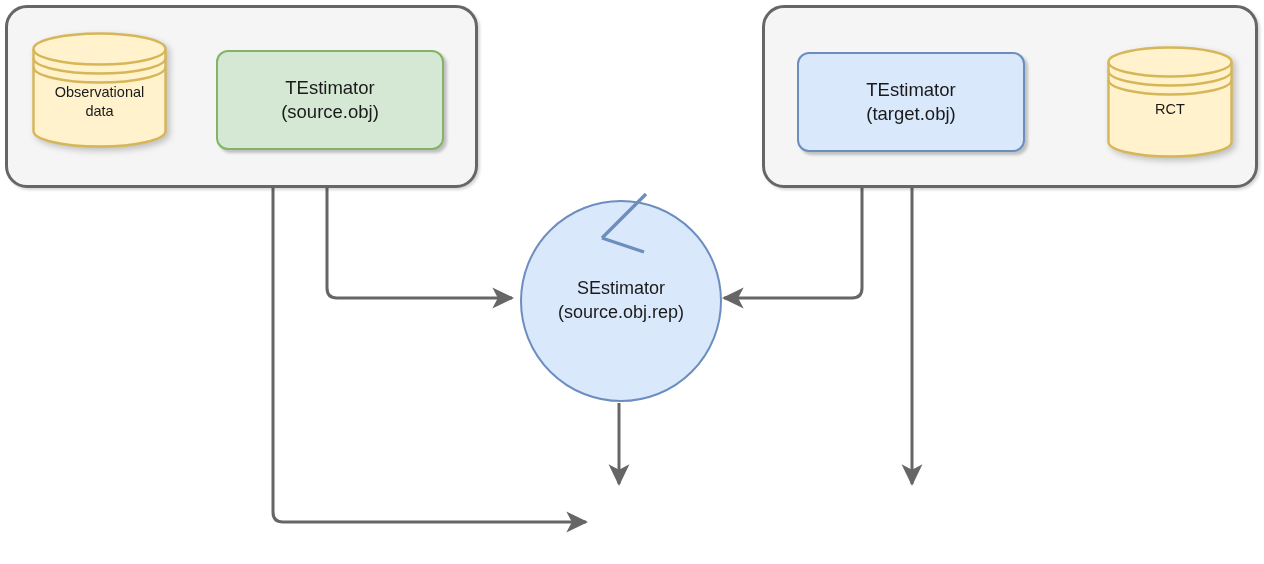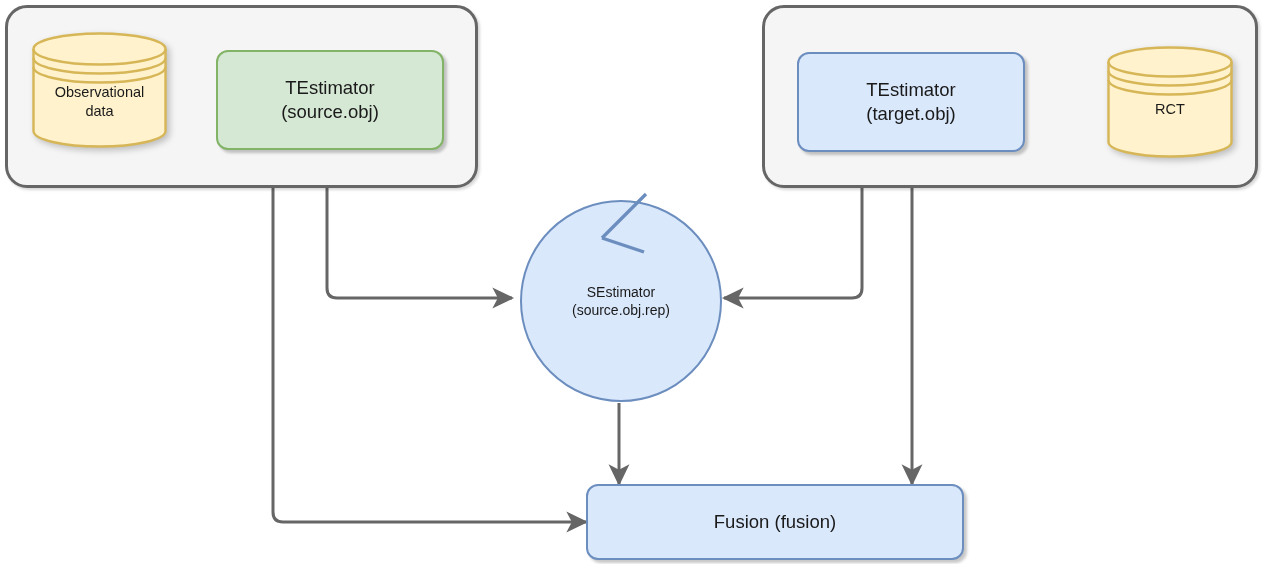--- a/index.html
+++ b/index.html
@@ -77,21 +77,21 @@
   .cyl .cyl-label{
     position:absolute;
     left:0;right:0;
     text-align:center;
     color:#1a1a1a;
     line-height:1.28;
     white-space:pre-line;
   }
 
   .t18{font-size:18.5px;}
-  .t16{font-size:14px;}
+  .t16{font-size:18px;}
   .t15{font-size:14.5px;}
 </style>
 </head>
 <body>
 
 <div id="stage">
 
   <svg id="edges" viewBox="0 0 1264 564" width="1264" height="564" xmlns="http://www.w3.org/2000/svg">
     <defs>
       <marker id="arrowEnd" viewBox="0 0 12 12" refX="10.2" refY="6" markerWidth="8.2" markerHeight="8.2" orient="auto-start-reverse">
@@ -157,15 +157,14 @@
   <div class="node circle t16" style="left:520px;top:200px;width:202px;height:202px;">SEstimator
 (source.obj.rep)</div>
 
   <svg style="position:absolute;left:588px;top:186px;width:80px;height:70px;z-index:5;pointer-events:none;" viewBox="0 0 80 70" xmlns="http://www.w3.org/2000/svg">
     <g stroke="#6c8ebf" stroke-width="3.4" stroke-linecap="butt" fill="none">
       <path d="M 14 52 L 58 8"></path>
       <path d="M 14 52 L 56 66"></path>
     </g>
   </svg>
 
-  <div class="node procbox blue t18" style="left:586px;top:484px;width:378px;height:76px;">Fusion (fusion)</div>
 
 </div>
 
 </body></html>

